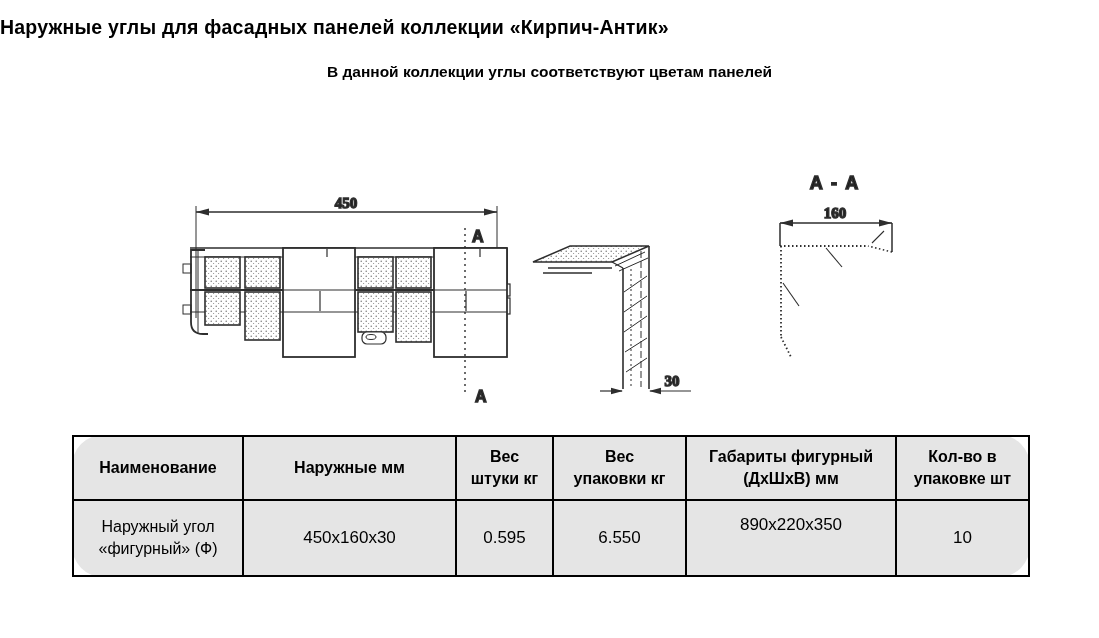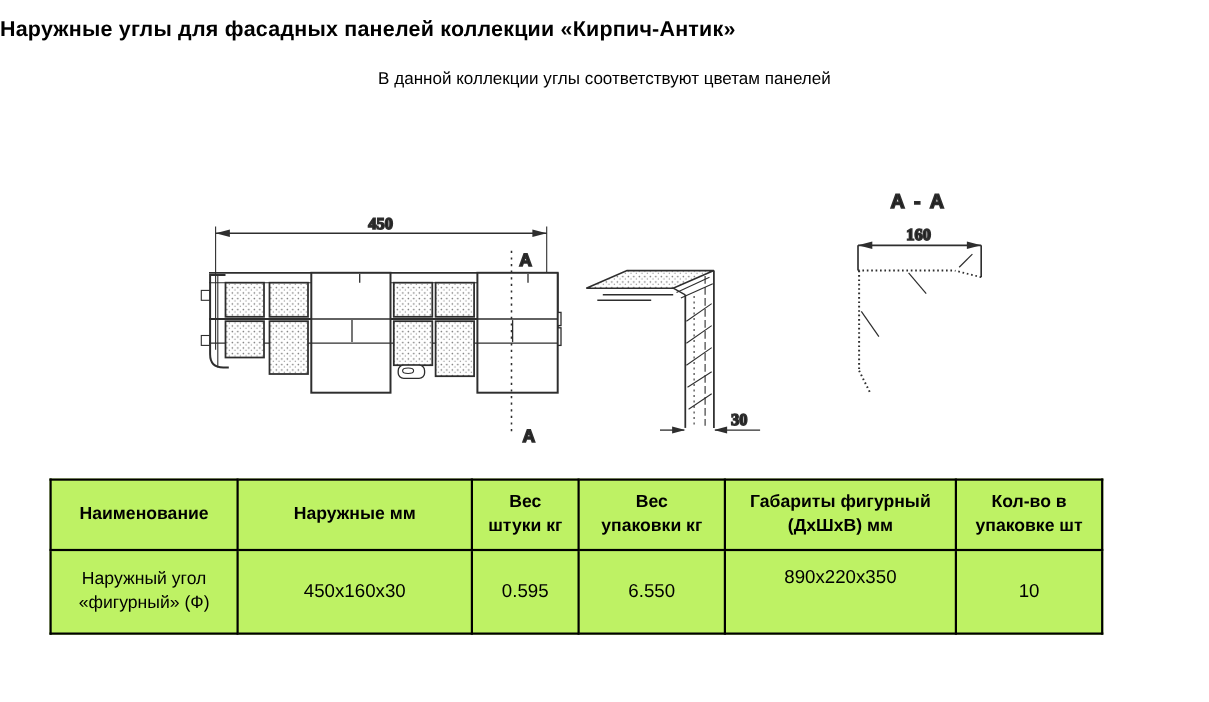--- a/index.html
+++ b/index.html
@@ -14,30 +14,31 @@
   .title{
     position:absolute;top:16px;left:0;width:100%;
     text-align:left;
     font-size:19.5px;font-weight:bold;
     letter-spacing:0.2px;
     margin:0;
   }
   .subtitle{
     position:absolute;top:63px;left:0;width:100%;
     text-align:center;
-    font-size:15.5px;font-weight:normal;
+    font-size:15.5px;font-weight:bold;
     margin:0;
   }
   svg.drawings{position:absolute;left:0;top:0;width:1099px;height:638px;}
   svg text{font-family:"Liberation Serif",serif;font-weight:bold;fill:#1c1c1c;}
   svg text.sans{font-family:"Liberation Sans",sans-serif;}
   table.spec{
-    position:absolute;left:45px;top:435px;
+    position:absolute;left:72px;top:435px;
     border-collapse:collapse;table-layout:fixed;
-    background:#bef264;
+    background:#e5e5e5;
+    border-radius:31px;
   }
   .spec th,.spec td{
     border:2px solid #000;
     text-align:center;vertical-align:middle;
     white-space:pre-line;
     padding:0 4px;
     overflow:hidden;
   }
   .spec th{font-size:16px;font-weight:bold;height:62px;line-height:1.35;}
   .spec td{font-size:17px;height:61px;line-height:1.35;}

